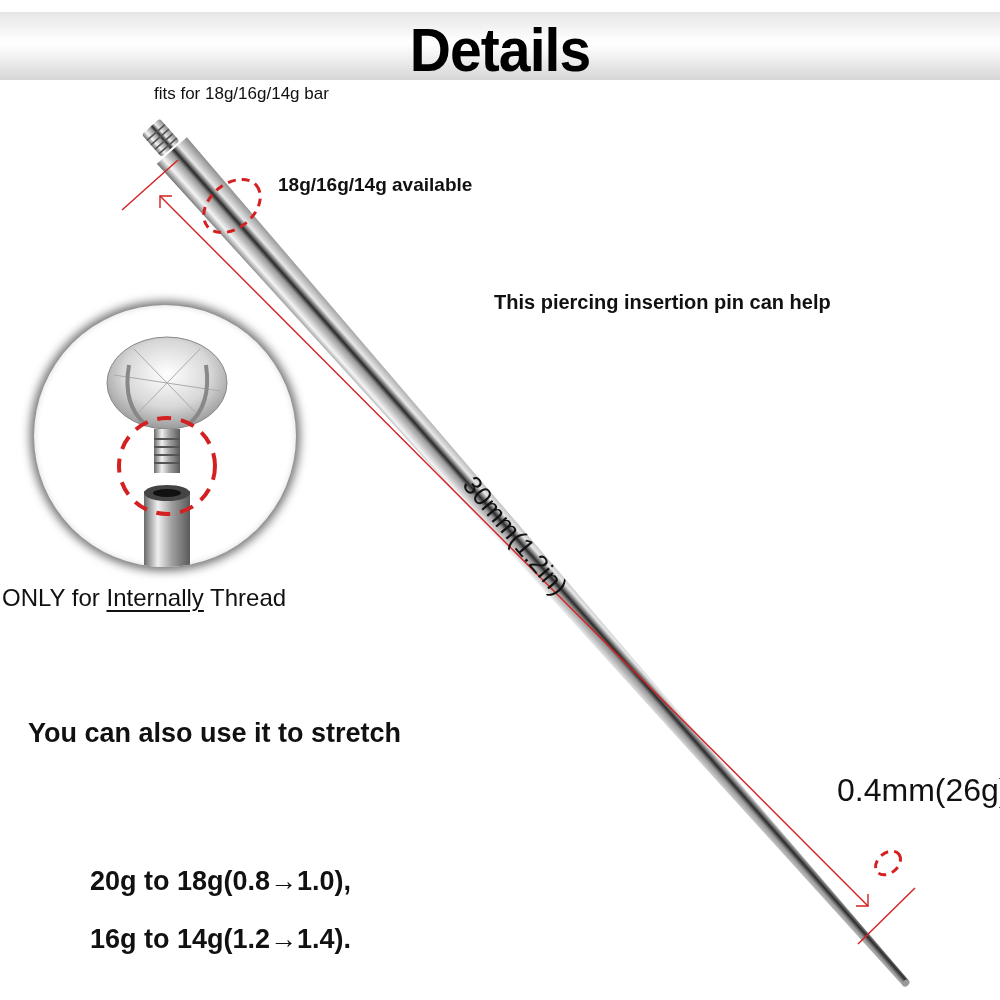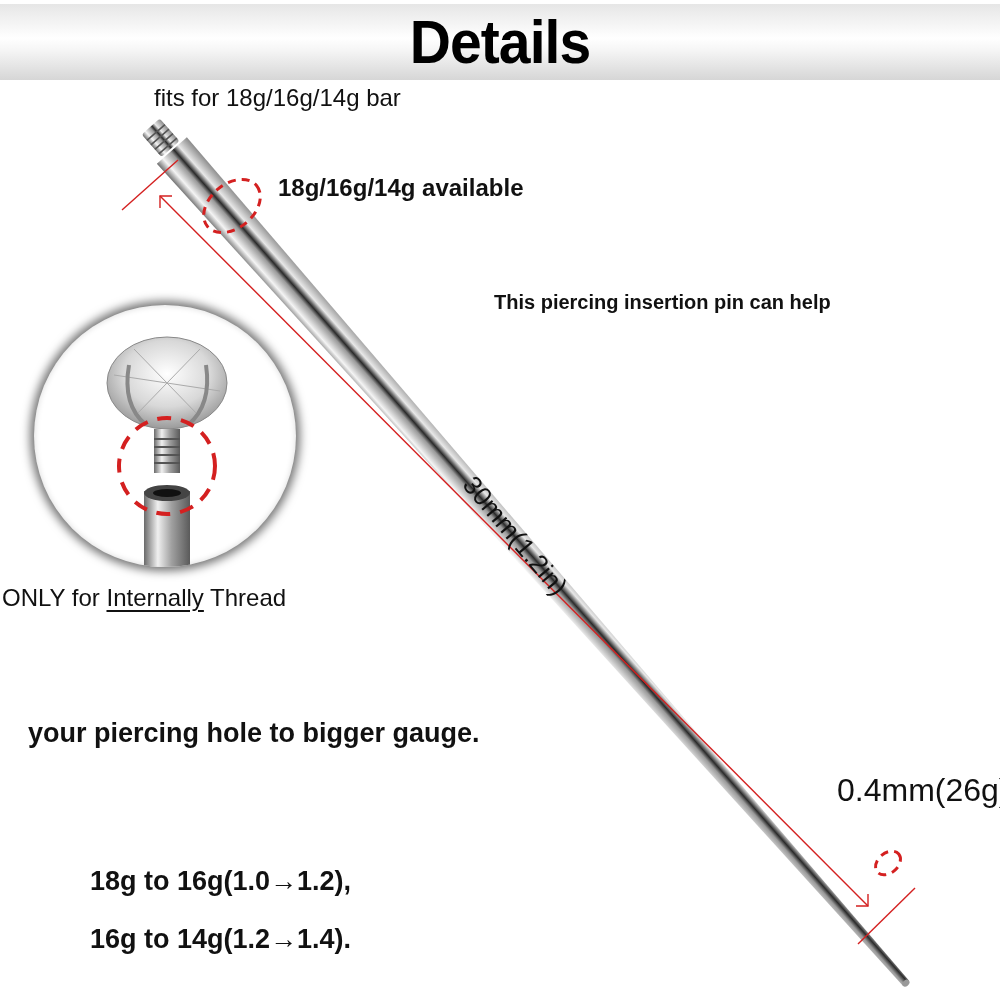--- a/index.html
+++ b/index.html
@@ -1,22 +1,22 @@
 <!DOCTYPE html>
 <html><head>
 <meta charset="utf-8">
 <style>
   html,body{margin:0;padding:0;}
   body{width:1000px;height:1000px;position:relative;background:#ffffff;overflow:hidden;font-family:"Liberation Sans",sans-serif;color:#111;}
-  .banner{position:absolute;left:0;top:4px;width:1000px;height:76px;
+  .banner{position:absolute;left:0;top:12px;width:1000px;height:68px;
     background:linear-gradient(180deg,#e6e6e6 0%,#ffffff 45%,#f6f6f6 60%,#d6d6d6 100%);}
   .banner-title{position:absolute;left:0;top:2px;width:1000px;text-align:center;font-size:62px;font-weight:bold;letter-spacing:-1px;color:#000;transform:scaleX(0.92);}
   .txt{position:absolute;white-space:nowrap;}
-  .t1{left:154px;top:84px;font-size:24px;}
-  .t2{left:278px;top:174px;font-size:24px;font-weight:bold;}
+  .t1{left:154px;top:84px;font-size:17px;}
+  .t2{left:278px;top:174px;font-size:19px;font-weight:bold;}
   .para{left:494px;top:276px;font-size:20px;font-weight:bold;line-height:52px;}
   .only{left:2px;top:584px;font-size:24px;}
   .only u{text-decoration:underline;text-underline-offset:4px;}
   .stretch{left:28px;top:706px;font-size:27px;font-weight:bold;line-height:54px;}
   .gauge{left:90px;top:852px;font-size:27px;font-weight:bold;line-height:58px;}
   .tip{left:837px;top:772px;font-size:32px;}
   .len{left:480px;top:470px;font-size:26px;transform-origin:0 0;transform:rotate(50deg);position:absolute;white-space:nowrap;}
   .circle{position:absolute;left:34px;top:305px;width:262px;height:262px;border-radius:50%;background:#fff;
     box-shadow:0 0 10px 4px rgba(0,0,0,0.55), inset 0 0 6px rgba(0,0,0,0.15);overflow:hidden;}
   svg.overlay{position:absolute;left:0;top:0;}
@@ -111,21 +111,21 @@
   <div>This piercing insertion pin can help</div>
 </div>
 
 <div class="len">30mm(1.2in)</div>
 
 <div class="txt only">
   <span>ONLY for </span><u>Internally</u><span> Thread</span>
 </div>
 
 <div class="txt stretch">
-  <div>your piercing hole to bigger gauge.</div>
+  <div>You can also use it to stretch</div>
 </div>
 
 <div class="txt tip">0.4mm(26g)</div>
 
 <div class="txt gauge">
-  <div>18g to 16g(1.0→1.2),</div>
+  <div>20g to 18g(0.8→1.0),</div>
   <div>16g to 14g(1.2→1.4).</div>
 </div>
 
 </body></html>

